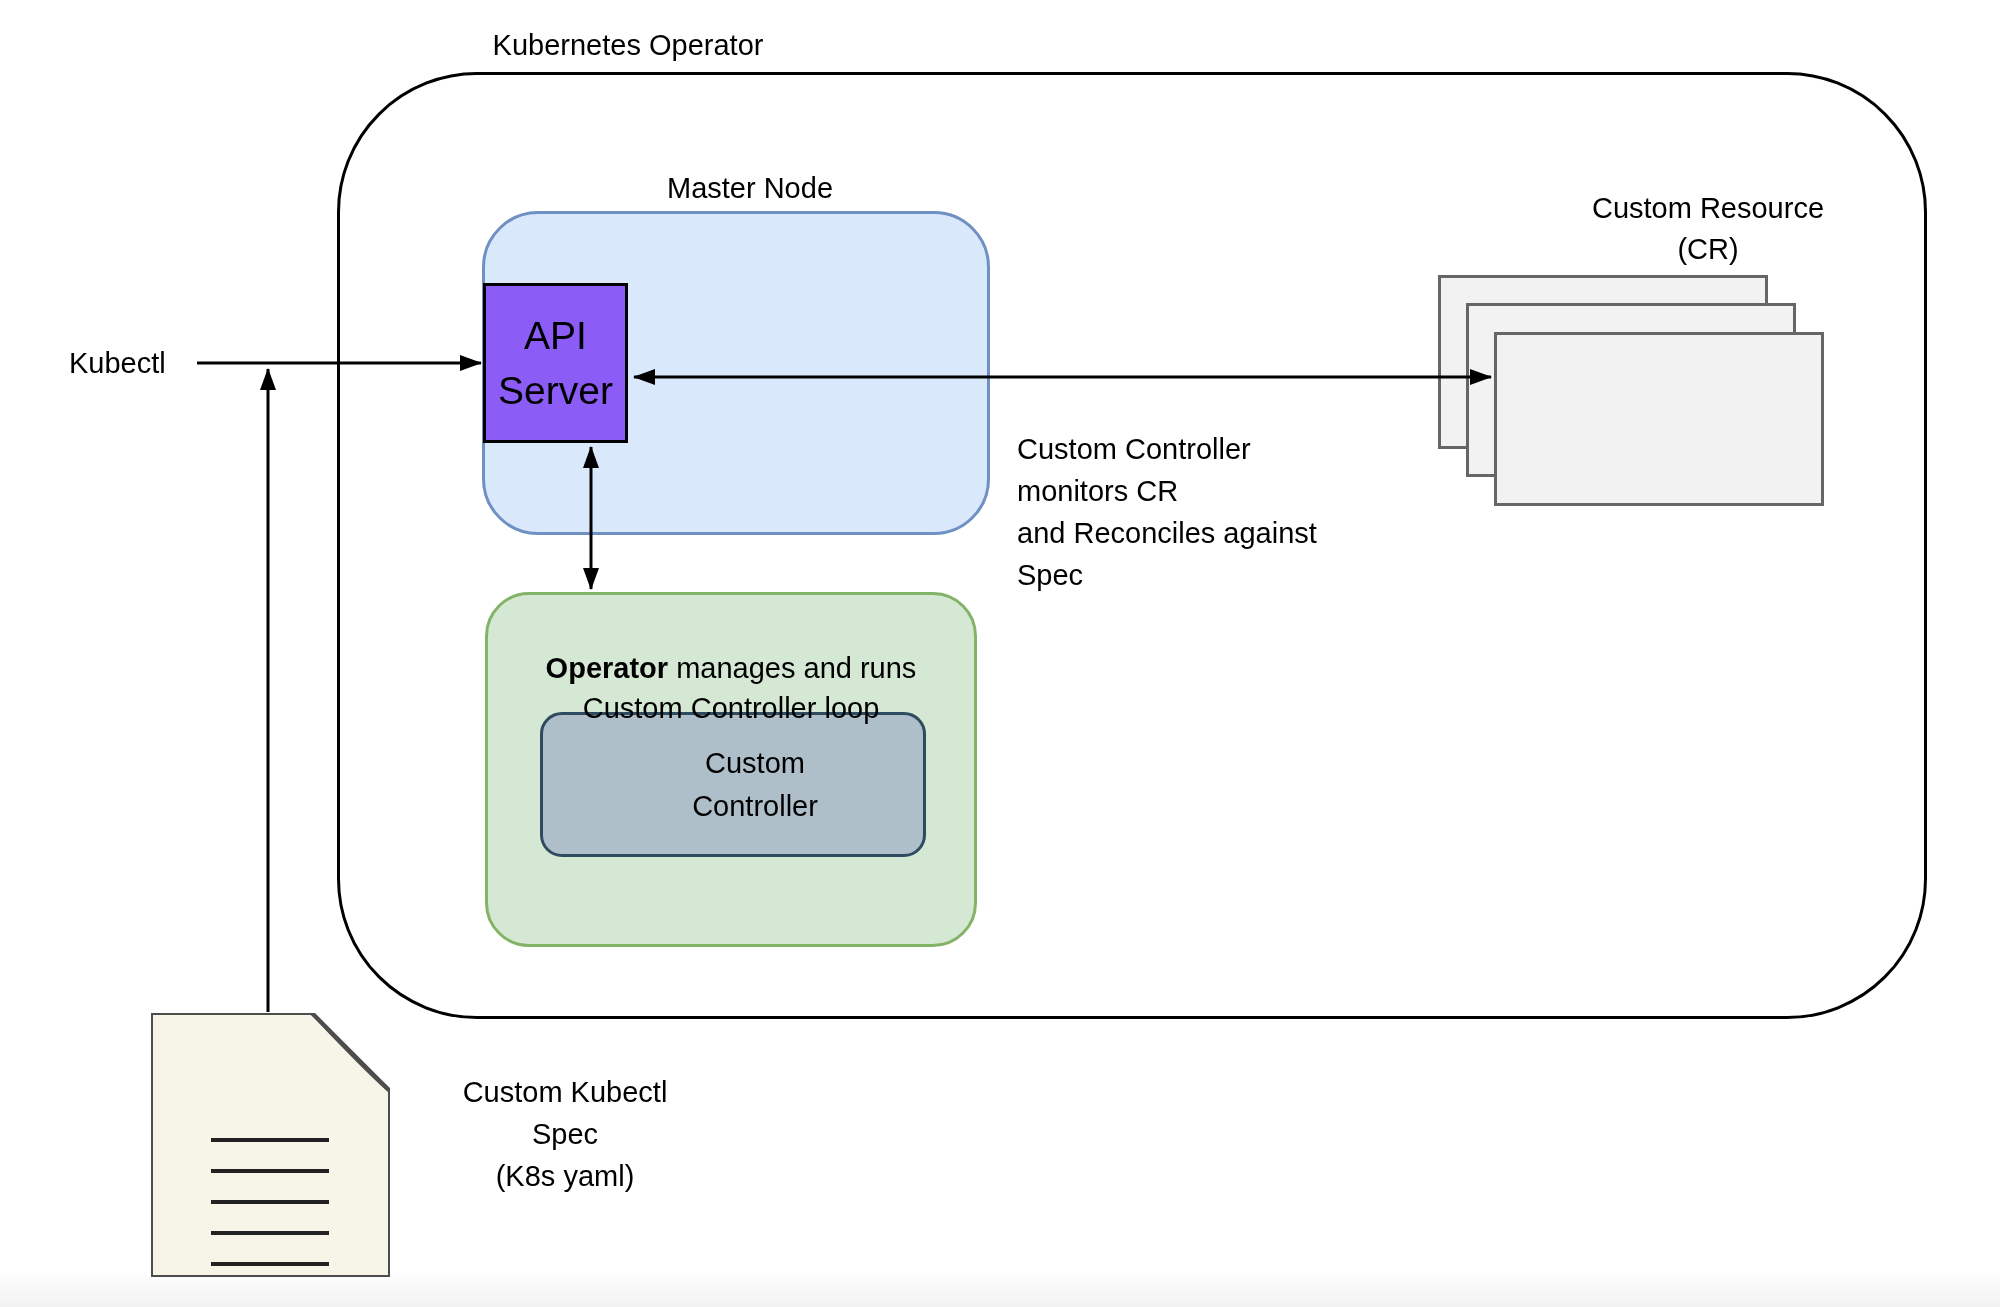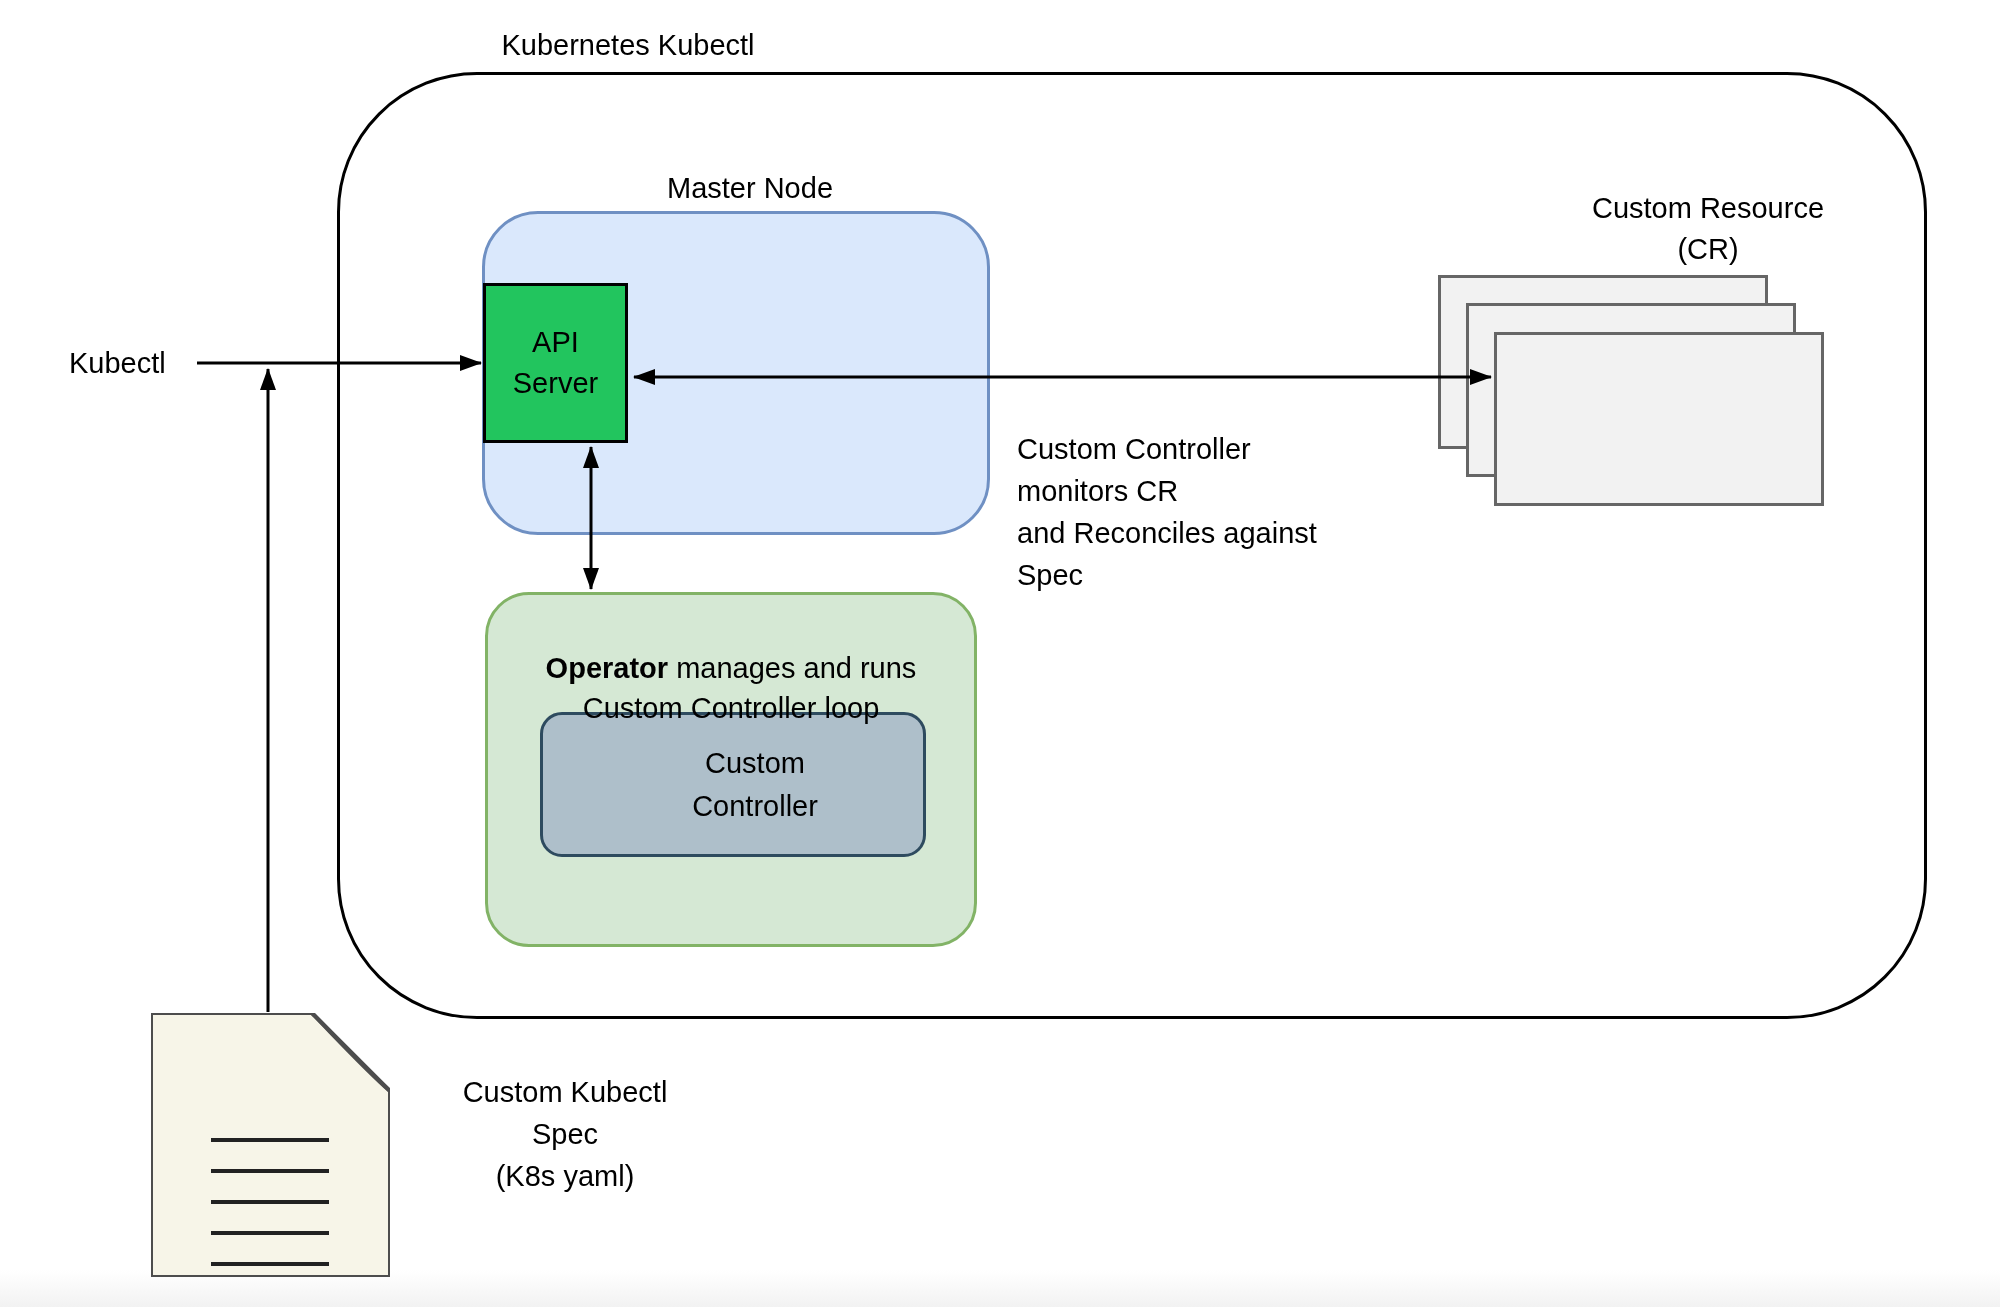--- a/index.html
+++ b/index.html
@@ -22,23 +22,23 @@
   .master{
     position:absolute;left:482px;top:211px;width:508px;height:324px;
     background:var(--master_fill);border:3px solid var(--master_stroke);
     border-radius:56px;z-index:2;box-sizing:border-box;
   }
   .master-title{left:750px;top:189px;}
 
   
   .api{
     position:absolute;left:483px;top:283px;width:145px;height:160px;box-sizing:border-box;
-    background:#22c55e;border:3px solid #000;z-index:3;
+    background:#8b5cf6;border:3px solid #000;z-index:3;
     display:flex;align-items:center;justify-content:center;text-align:center;
-    font-size:29px;line-height:1.42;white-space:pre-line;
+    font-size:39px;line-height:1.42;white-space:pre-line;
   }
 
   
   .operator{
     position:absolute;left:485px;top:592px;width:492px;height:355px;box-sizing:border-box;
     background:var(--operator_fill);border:3px solid var(--operator_stroke);
     border-radius:44px;z-index:2;
   }
   .op-caption{left:731px;top:648px;line-height:1.38;margin-top:40px;}
   .op-caption .b{font-weight:bold;}
@@ -76,21 +76,21 @@
   }
 </style>
 </head>
 <body>
 
 <div class="canvas">
 
   <div class="bottom-strip"></div>
 
   <div class="cluster"></div>
-  <div class="lbl center cluster-title">Kubernetes Kubectl</div>
+  <div class="lbl center cluster-title">Kubernetes Operator</div>
 
   <div class="master"></div>
   <div class="lbl center master-title">Master Node</div>
 
   <div class="api">
     <span>API
 Server</span>
   </div>
 
   <div class="operator"></div>

